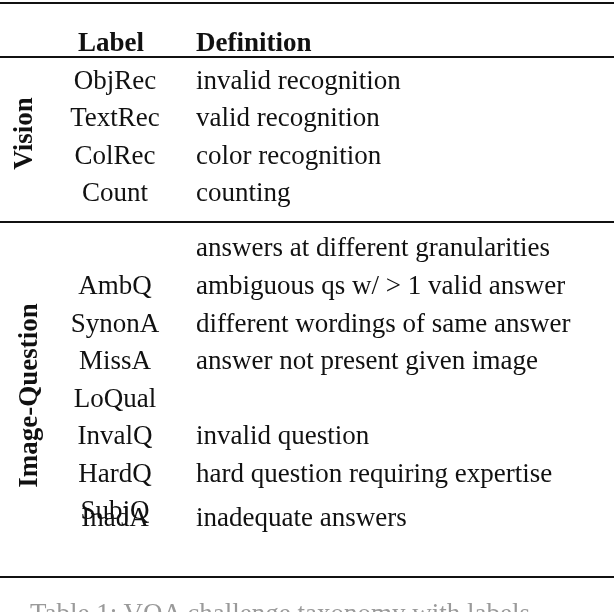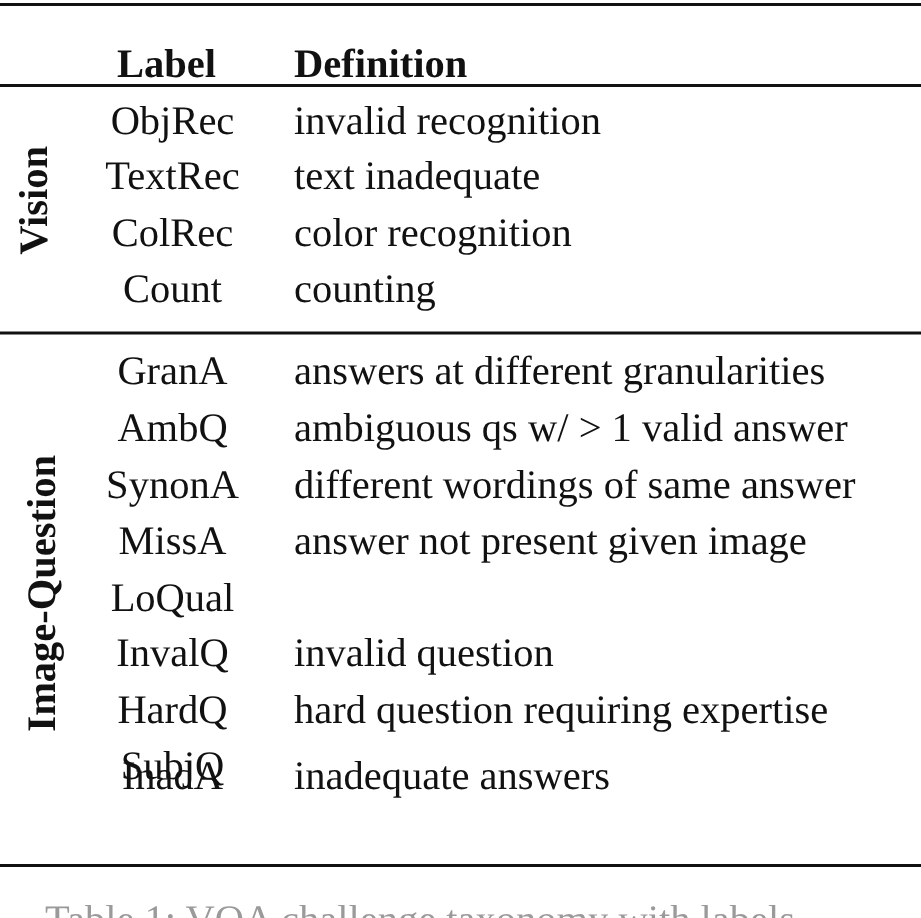--- a/index.html
+++ b/index.html
@@ -38,36 +38,35 @@
   <div class="hdr hdr-def">Definition</div>
   <div class="rule rule-mid1"></div>
 
   <div class="group-label" style="left:-22px; top:118px; width:90px;">Vision</div>
   <div class="row" style="top:65px;">
     <span class="lab">ObjRec</span>
     <span class="def">invalid recognition</span>
   </div>
   <div class="row" style="top:102px;">
     <span class="lab">TextRec</span>
-    <span class="def">text inadequate</span>
+    <span class="def">valid recognition</span>
   </div>
   <div class="row" style="top:140px;padding-left:41px;">
     <span class="lab">ColRec</span>
     <span class="def">color recognition</span>
   </div>
   <div class="row" style="top:177px;">
     <span class="lab">Count</span>
     <span class="def">counting</span>
   </div>
 
   <div class="rule rule-mid2"></div>
 
   <div class="group-label" style="left:-72px; top:380px; width:200px;">Image-Question</div>
   <div class="row" style="top:232px;">
-    <span class="lab">GranA</span>
     <span class="def">answers at different granularities</span>
   </div>
   <div class="row" style="top:270px;">
     <span class="lab">AmbQ</span>
     <span class="def">ambiguous qs w/ &gt; 1 valid answer</span>
   </div>
   <div class="row" style="top:308px;">
     <span class="lab">SynonA</span>
     <span class="def">different wordings of same answer</span>
   </div>

